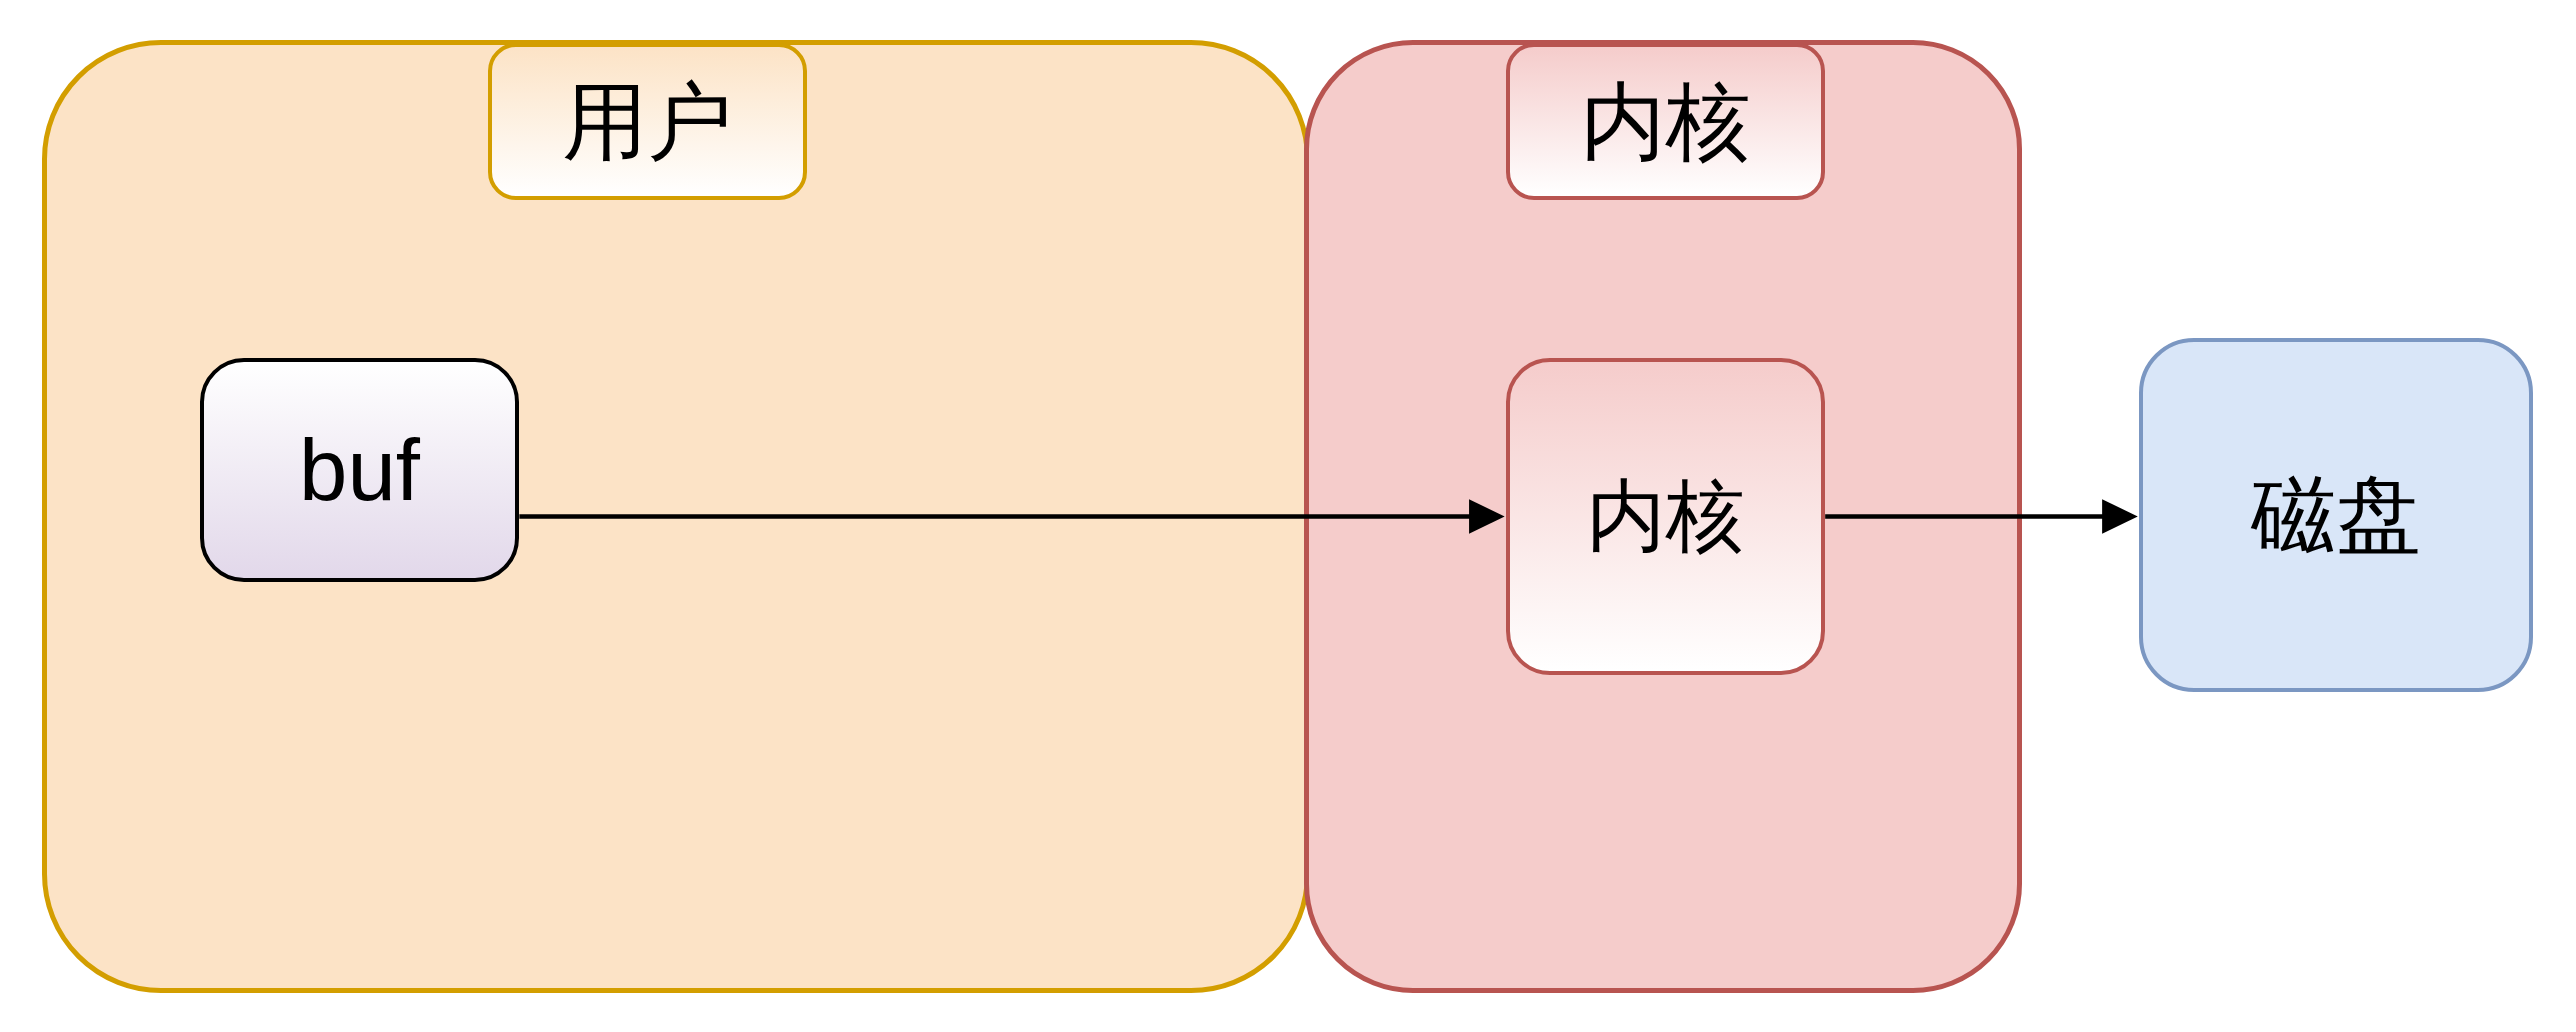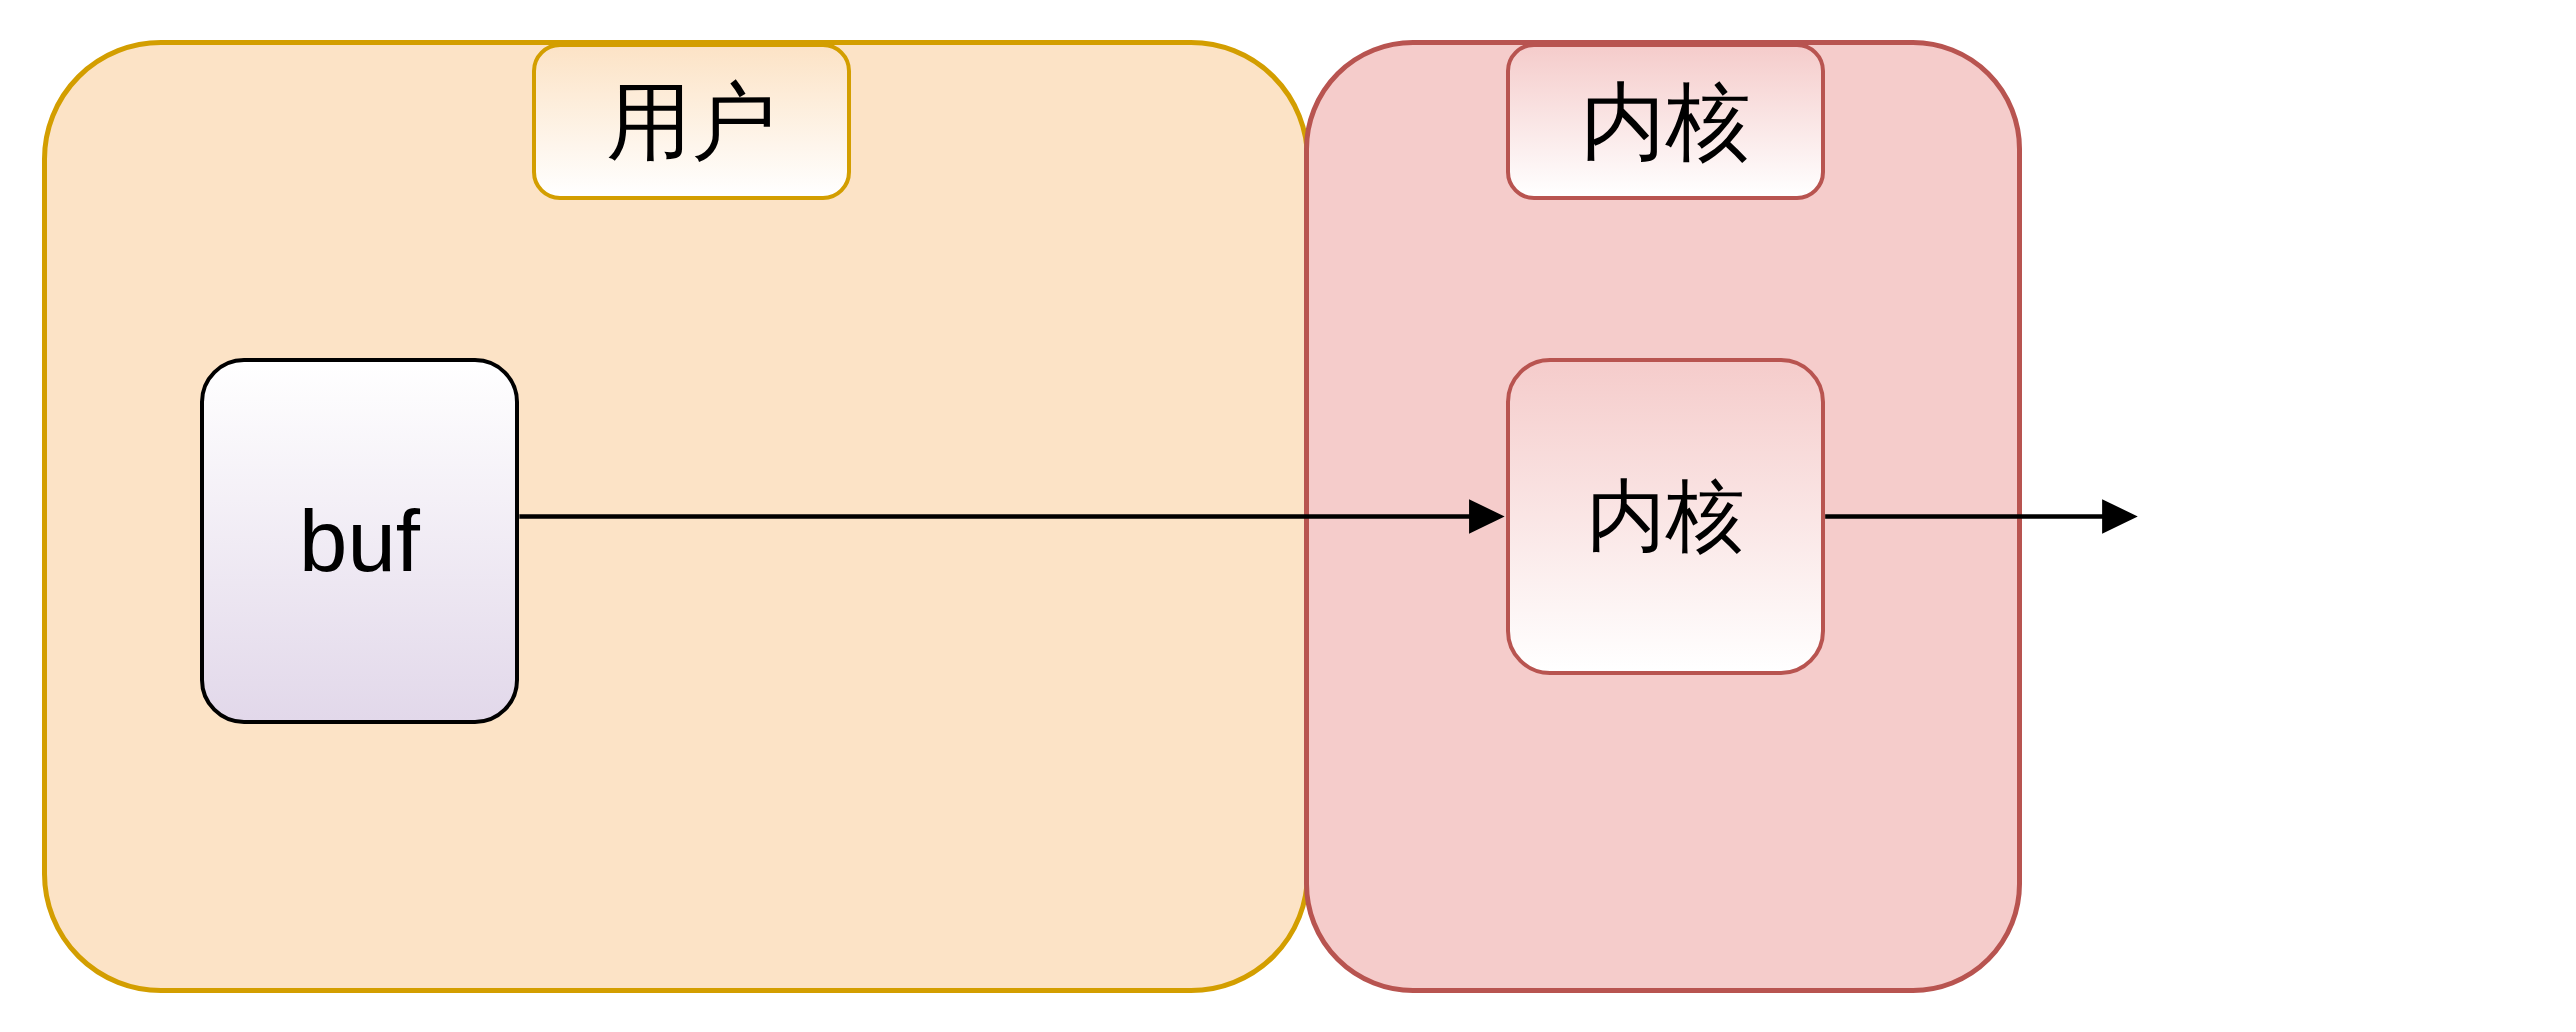--- a/index.html
+++ b/index.html
@@ -30,41 +30,41 @@
     z-index: 2;
   }
 
   
   .tab-label {
     display: flex; align-items: center; justify-content: center;
     font-size: 85px; line-height: 1;
     z-index: 3;
   }
   .tab-user {
-    left: 532px; top: 43px; width: 319px; height: 157px;
+    left: 488px; top: 43px; width: 319px; height: 157px;
     background: linear-gradient(180deg, var(--user_fill) 0%, var(--label_grad_bottom) 100%);
     border: 4px solid var(--user_stroke);
     border-radius: 28px;
     text-align: center;
   }
   .tab-kernel {
     left: 1506px; top: 43px; width: 319px; height: 157px;
     background: linear-gradient(180deg, var(--kernel_fill) 0%, var(--label_grad_bottom) 100%);
     border: 4px solid var(--kernel_stroke);
     border-radius: 28px;
   }
 
   
   .node {
     display: flex; align-items: center; justify-content: center;
     text-align: center;
     z-index: 4;
   }
   .node-buf {
-    left: 200px; top: 358px; width: 319px; height: 366px;
+    left: 200px; top: 358px; width: 319px; height: 224px;
     background: linear-gradient(180deg, var(--buf_grad_top) 0%, var(--buf_grad_bottom) 100%);
     border: 4px solid var(--buf_stroke);
     border-radius: 44px;
     font-size: 87px;
   }
   .node-kbuf {
     left: 1506px; top: 358px; width: 319px; height: 317px;
     background: linear-gradient(180deg, var(--kernel_fill) 0%, var(--label_grad_bottom) 100%);
     border: 4px solid var(--kernel_stroke);
     border-radius: 44px;
@@ -105,20 +105,23 @@
   <div class="abs node node-buf">
     <span>buf</span>
   </div>
 
   <div class="abs node node-kbuf">
     <span>
       <span>内核</span><br>
     </span>
   </div>
 
+  <div class="abs node node-disk">
+    <span>磁盘</span>
+  </div>
 
   <svg class="arrow-layer" viewBox="0 0 2604 1044">
     <g>
       <line class="arrow-line" x1="525" y1="522" x2="1488" y2="522"></line>
       <path class="arrow-head" d="M 1521 522 L 1485 504.5 L 1485 539.5 Z"></path>
     </g>
     <g>
       <line class="arrow-line" x1="1845" y1="522" x2="2128" y2="522"></line>
       <path class="arrow-head" d="M 2161 522 L 2125 504.5 L 2125 539.5 Z"></path>
     </g>

